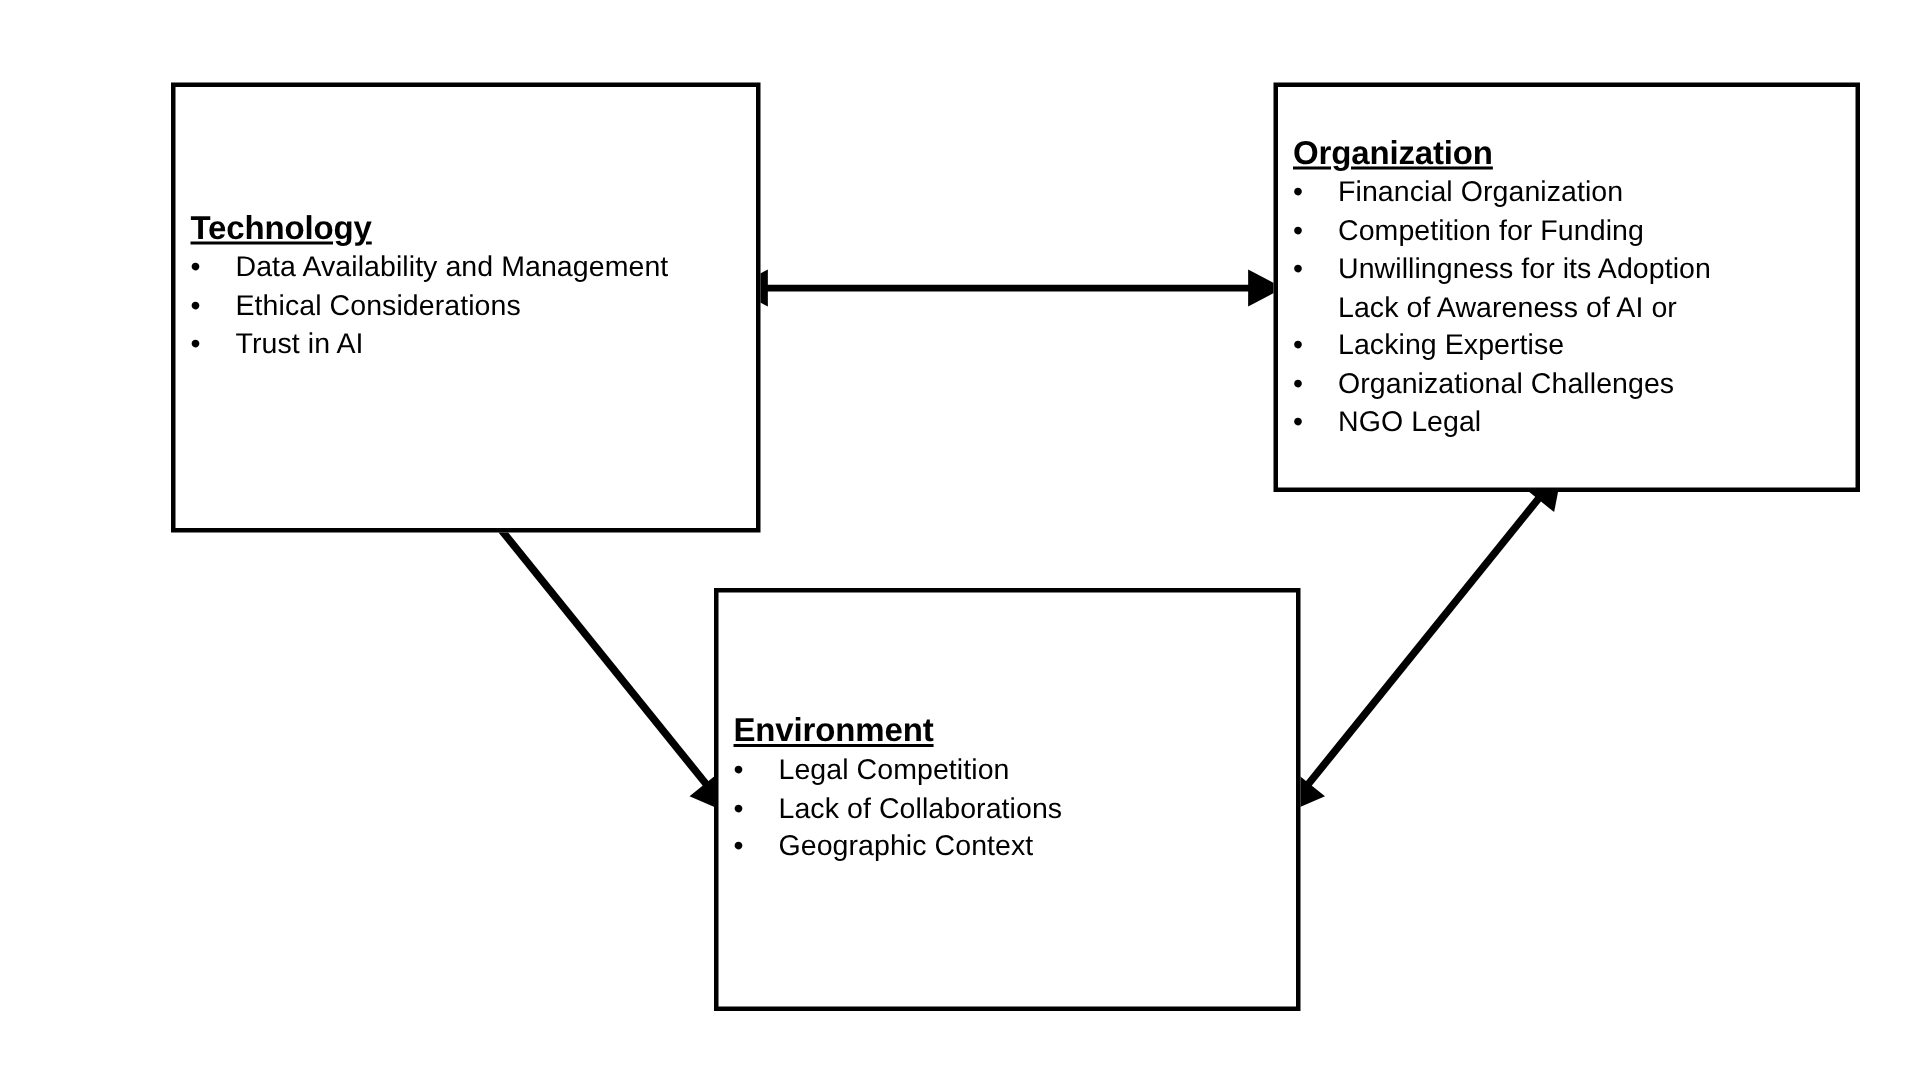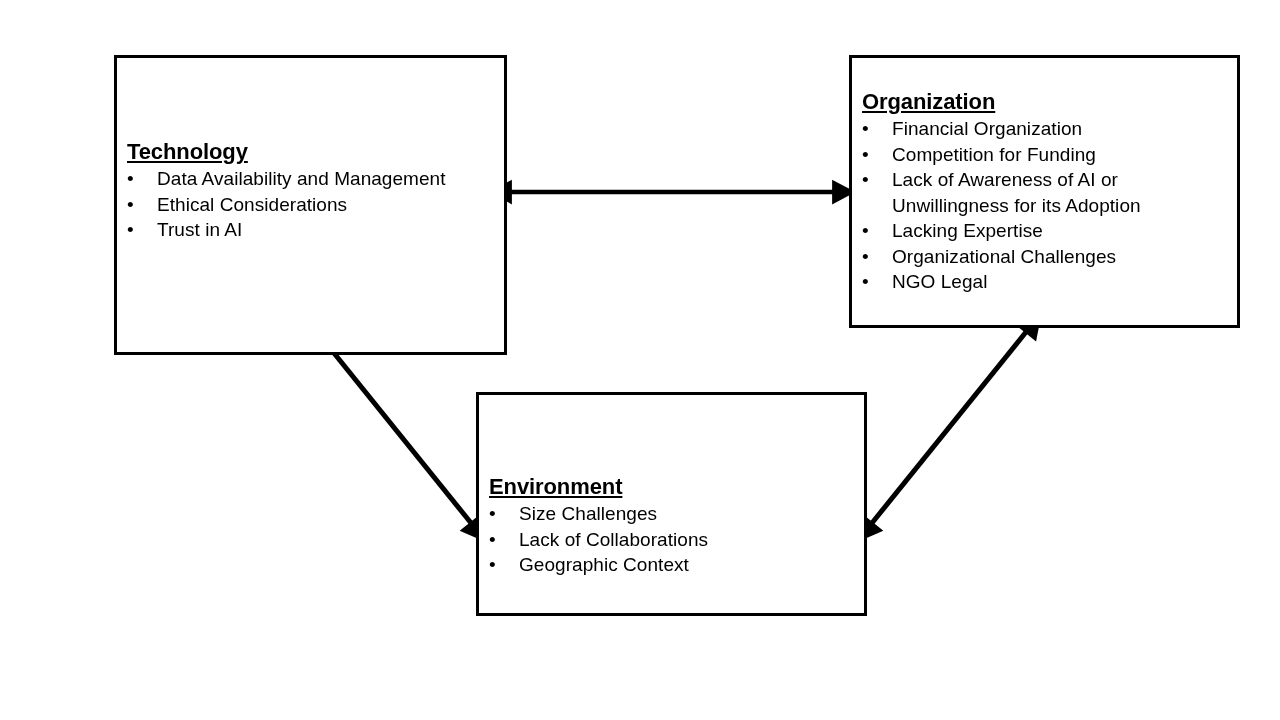--- a/index.html
+++ b/index.html
@@ -33,21 +33,21 @@
     left: 837px;
     top: 55px;
     width: 391px;
     height: 273px;
     margin-left: 12px;
   }
   #box-environment {
     left: 476px;
     top: 392px;
     width: 391px;
-    height: 224px;
+    height: 282px;
   }
   .node-content {
     position: absolute;
     left: 10px;
     right: 6px;
   }
   #content-technology { top: 80px; }
   #content-organization { top: 30px; }
   #content-environment { top: 78px; }
 
@@ -150,22 +150,22 @@
           <span class="bullet-dot">•</span>
           <span class="bullet-text wrap-line">Financial Organization</span>
         </li>
         <li class="bullet-item">
           <span class="bullet-dot">•</span>
           <span class="bullet-text wrap-line">Competition for Funding</span>
         </li>
         <li class="bullet-item">
           <span class="bullet-dot">•</span>
           <span class="bullet-text">
+            <span class="wrap-line">Unwillingness for its Adoption</span>
             <span class="wrap-line">Lack of Awareness of AI or</span>
-            <span class="wrap-line">Unwillingness for its Adoption</span>
           </span>
         </li>
         <li class="bullet-item">
           <span class="bullet-dot">•</span>
           <span class="bullet-text wrap-line">Lacking Expertise</span>
         </li>
         <li class="bullet-item">
           <span class="bullet-dot">•</span>
           <span class="bullet-text wrap-line">Organizational Challenges</span>
         </li>
@@ -176,21 +176,21 @@
       </ul>
     </div>
   </div>
 
   <div class="node-box" id="box-environment">
     <div class="node-content" id="content-environment">
       <div class="node-title">Environment</div>
       <ul class="bullet-list">
         <li class="bullet-item">
           <span class="bullet-dot">•</span>
-          <span class="bullet-text wrap-line">Size Challenges</span>
+          <span class="bullet-text wrap-line">Legal Competition</span>
         </li>
         <li class="bullet-item">
           <span class="bullet-dot">•</span>
           <span class="bullet-text wrap-line">Lack of Collaborations</span>
         </li>
         <li class="bullet-item">
           <span class="bullet-dot">•</span>
           <span class="bullet-text wrap-line">Geographic Context</span>
         </li>
       </ul>

